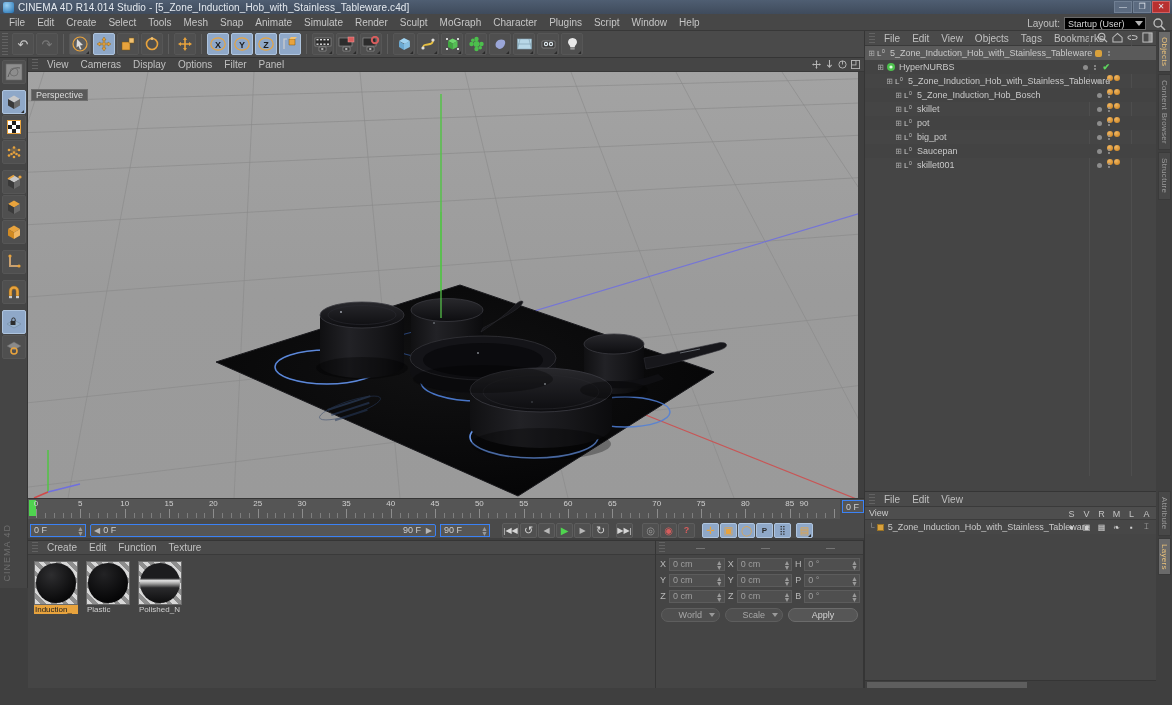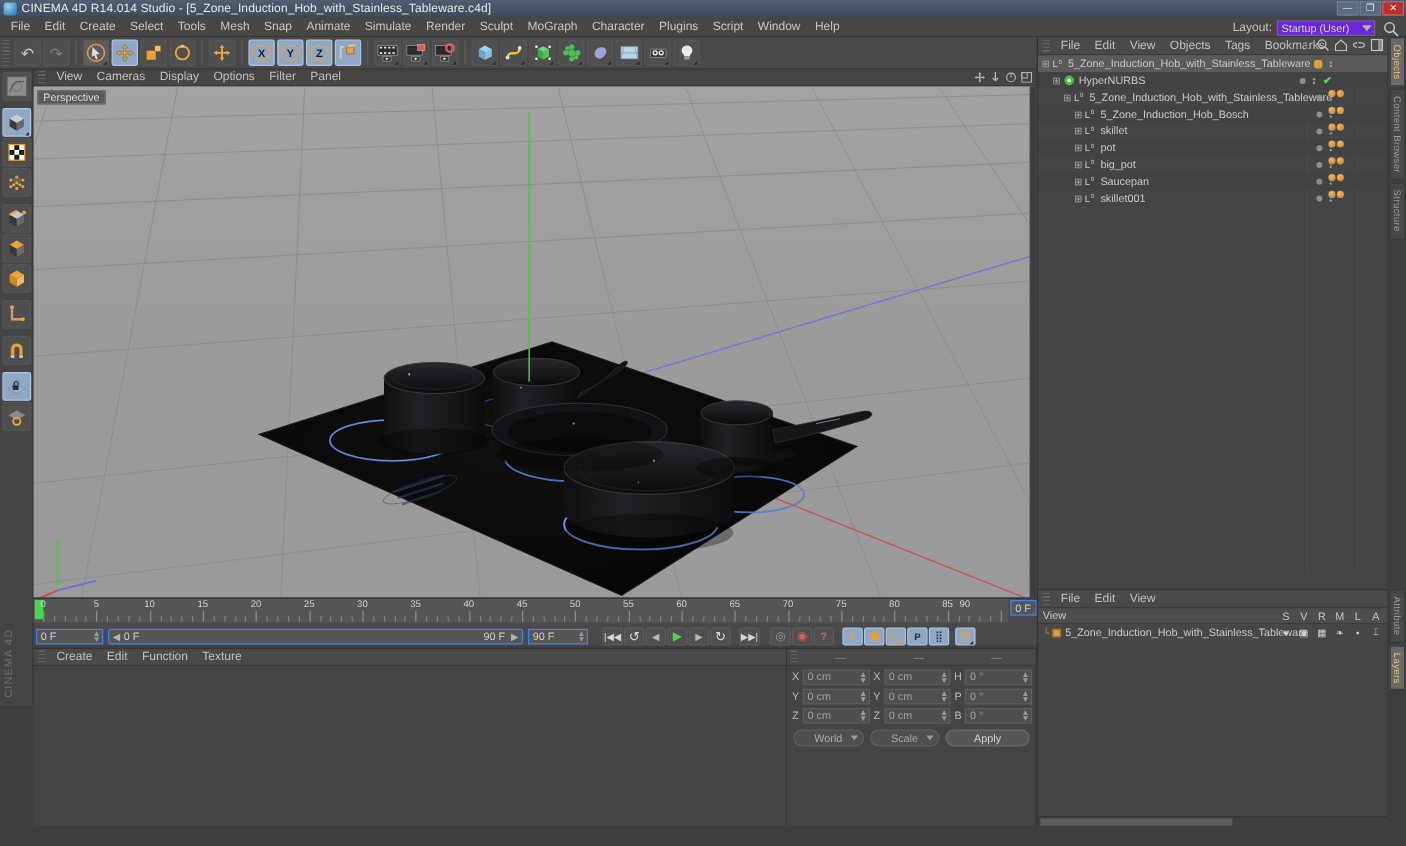--- a/index.html
+++ b/index.html
@@ -61,21 +61,21 @@
   .tbtn.act { background:#5d5d5d; }
   .sep { width:1px; height:20px; background:#5e5e5e; margin:0 4px; flex:0 0 auto;}
   .gl { font-size:13px; line-height:1; color:#e8a33d; }
   .gl.gray { color:#c9c9c9; }
   .corner { position:absolute; right:1px; bottom:0px; width:0;height:0;
     border-left:3px solid transparent; border-bottom:3px solid #2a2a2a;}
 
   .layoutbox { position:absolute; right:26px; top:17px; display:flex; align-items:center; gap:4px;}
   .layoutbox .lbl { font-size:10px; color:#c0c0c0;}
   .layoutsel {
-    width:82px; height:13px; background:#6d28d9; border:1px solid #6a6a6a;
+    width:82px; height:13px; background:#000000; border:1px solid #6a6a6a;
     font-size:9px; color:#d4d4d4; padding:0 12px 0 3px; position:relative;
     display:flex; align-items:center;
   }
   .layoutsel .arw { position:absolute; right:2px; top:3px; width:0;height:0;
     border-left:4px solid transparent;border-right:4px solid transparent;border-top:5px solid #b5b5b5;}
   .topsearch { position:absolute; right:6px; top:17px; width:14px; height:14px; }
 
   
   .leftcol {
     position:absolute; left:0; top:58px; width:28px; height:530px;
@@ -95,21 +95,21 @@
 
   
   .vpwrap { position:absolute; left:28px; top:58px; width:836px; height:440px; background:#3a3a3a;}
   .vpmenu {
     height:14px; background:#454545; display:flex; align-items:center; padding-left:4px;
     border-bottom:1px solid #383838; position:relative;
   }
   .vpmenu .mi { padding:0 6px; font-size:10px; color:#c0c0c0;}
   .vpicons { position:absolute; right:4px; top:2px; display:flex; gap:4px; align-items:center;}
   .vptag {
-    position:absolute; left:3px; top:17px; z-index:5;
+    position:absolute; left:3px; top:31px; z-index:5;
     background:#5a5a5a; border:1px solid #6e6e6e; color:#dcdcdc;
     font-size:9px; padding:0px 4px;
   }
   .viewport { position:absolute; left:0; top:14px; width:836px; height:426px; overflow:hidden;
      background:#9e9e9e;}
   .vpscroll-r { position:absolute; right:0; top:14px; width:6px; height:426px; background:#3f3f3f;}
 
   
   .timeline {
     position:absolute; left:28px; top:498px; width:836px; height:40px; background:#4a4a4a;
@@ -934,20 +934,40 @@
   </div>
 
   <div class="matmgr">
     <div class="submenu">
       <span class="grip" style="height:11px"></span>
       <div class="mi">Create</div>
       <div class="mi">Edit</div>
       <div class="mi">Function</div>
       <div class="mi">Texture</div>
     </div>
+    <div class="matlist">
+      <div class="matitem">
+        <div class="matsw">
+          <div class="matball" style="background:radial-gradient(circle at 38% 30%, #2e2e30, #0a0a0b 70%);"></div>
+        </div>
+        <div class="matname sel">Induction_</div>
+      </div>
+      <div class="matitem">
+        <div class="matsw">
+          <div class="matball" style="background:radial-gradient(circle at 40% 28%, #232325, #060607 72%);"></div>
+        </div>
+        <div class="matname">Plastic</div>
+      </div>
+      <div class="matitem">
+        <div class="matsw">
+          <div class="matball" style="background:linear-gradient(#1c1c1e 38%, #e2e2e2 44%, #9a9a9a 52%, #2a2a2c 62%, #0d0d0e 100%);"></div>
+        </div>
+        <div class="matname">Polished_N</div>
+      </div>
+    </div>
   </div>
 
   <div class="coord">
     <div class="coordhdr">
       <span class="grip" style="height:11px;margin-left:3px;"></span>
       <span class="cdash">—</span>
       <span class="cdash">—</span>
       <span class="cdash">—</span>
     </div>
 

